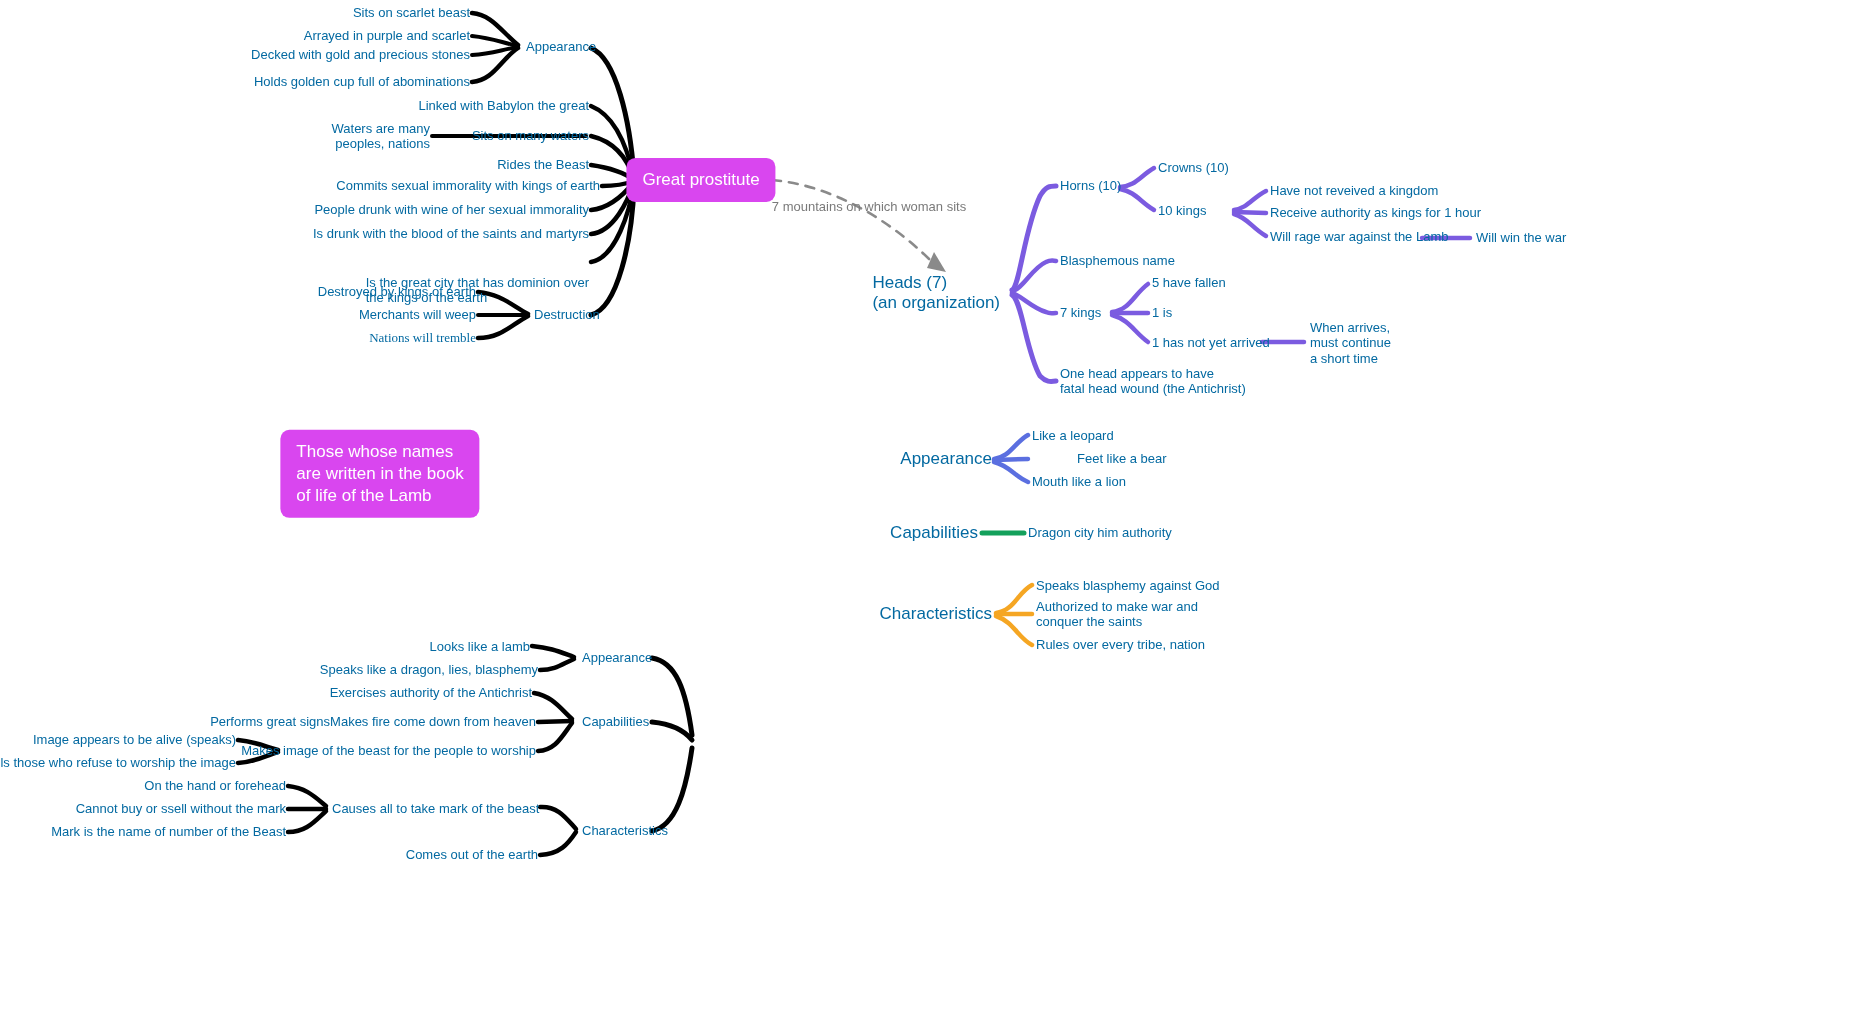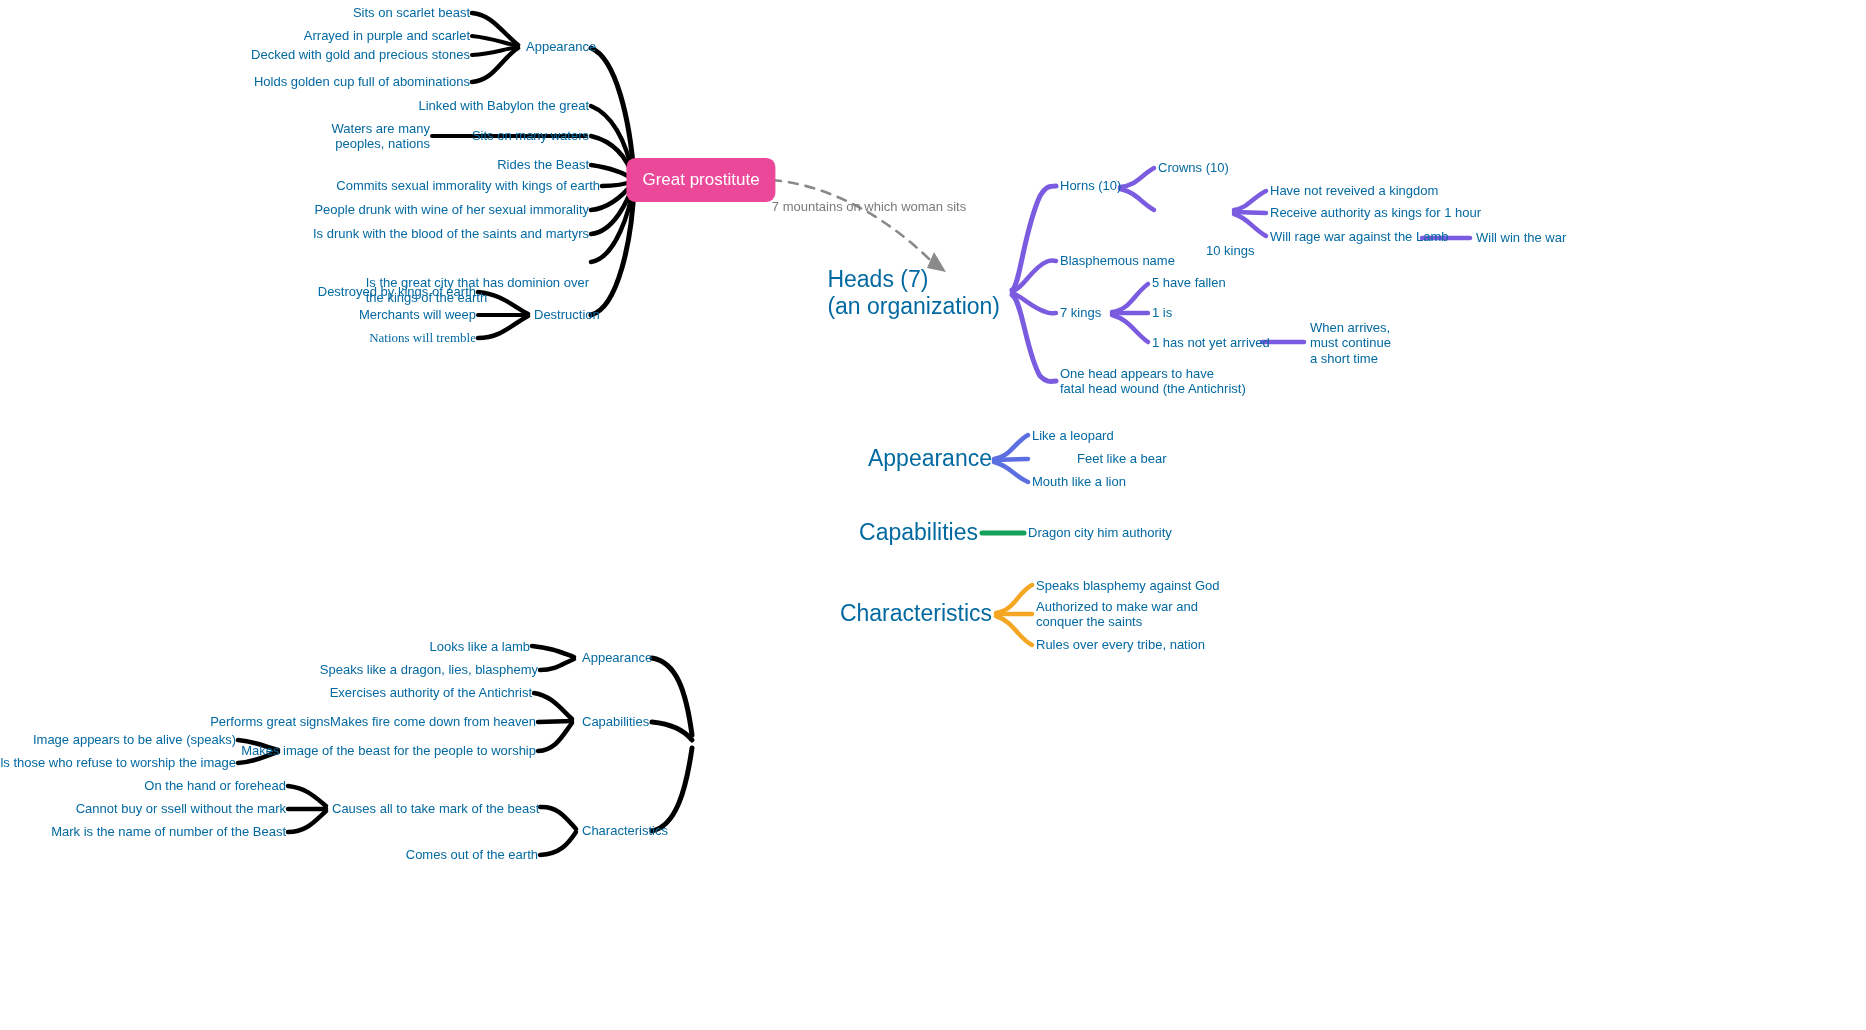--- a/index.html
+++ b/index.html
@@ -9,23 +9,23 @@
     color:#111111;
   }
   #canvas{position:absolute;inset:0;width:1866px;height:1030px;}
   svg.wires{position:absolute;left:0;top:0;width:1866px;height:1030px;pointer-events:none;}
   .lbl{
     position:absolute;white-space:pre;line-height:1.18;
     font-size:13px;color:#0369a1;
   }
   .lbl.r{transform:translate(-100%,-50%);text-align:right;}
   .lbl.l{transform:translate(0,-50%);text-align:left;}
-  .big{font-size:23px;}
+  .big{font-size:17px;}
   .node{
-    position:absolute;background:#ec4899;color:#ffffff;border-radius:9px;
+    position:absolute;background:#d946ef;color:#ffffff;border-radius:9px;
     padding:11px 16px;font-size:17px;line-height:1.3;white-space:pre-line;
     transform:translate(-50%,-50%);text-align:center;
   }
   .node.left{text-align:left;}
   .edgelabel{
     position:absolute;font-size:13px;color:#7a7a7a;white-space:pre;
     transform:translate(-50%,-50%);
   }
 </style>
 </head>
@@ -150,21 +150,21 @@
   <div class="lbl r big" style="left:1000px;top:293px;text-align:left;transform:translate(-100%,-50%);white-space:pre-line;">Heads (7)
 (an organization)</div>
 
   <div class="lbl l" style="left:1060px;top:186px;">Horns (10)</div>
   <div class="lbl l" style="left:1060px;top:261px;">Blasphemous name</div>
   <div class="lbl l" style="left:1060px;top:313px;">7 kings</div>
   <div class="lbl l" style="left:1060px;top:381px;white-space:pre-line;">One head appears to have
 fatal head wound (the Antichrist)</div>
 
   <div class="lbl l" style="left:1158px;top:168px;">Crowns (10)</div>
-  <div class="lbl l" style="left:1206px;top:211px;margin-top:40px;">10 kings</div>
+  <div class="lbl l" style="left:1158px;top:211px;">10 kings</div>
 
   <div class="lbl l" style="left:1270px;top:191px;">Have not reveived a kingdom</div>
   <div class="lbl l" style="left:1270px;top:213px;">Receive authority as kings for 1 hour</div>
   <div class="lbl l" style="left:1270px;top:237px;">Will rage war against the Lamb</div>
   <div class="lbl l" style="left:1476px;top:238px;">Will win the war</div>
 
   <div class="lbl l" style="left:1152px;top:283px;">5 have fallen</div>
   <div class="lbl l" style="left:1152px;top:313px;">1 is</div>
   <div class="lbl l" style="left:1152px;top:343px;">1 has not yet arrived</div>
   <div class="lbl l" style="left:1310px;top:343px;white-space:pre-line;">When arrives,
@@ -178,20 +178,23 @@
 
   <div class="lbl r big" style="left:978px;top:533px;">Capabilities</div>
   <div class="lbl l" style="left:1028px;top:533px;">Dragon city him authority</div>
 
   <div class="lbl r big" style="left:992px;top:614px;">Characteristics</div>
   <div class="lbl l" style="left:1036px;top:586px;">Speaks blasphemy against God</div>
   <div class="lbl l" style="left:1036px;top:614px;white-space:pre-line;">Authorized to make war and
 conquer the saints</div>
   <div class="lbl l" style="left:1036px;top:645px;">Rules over every tribe, nation</div>
 
+  <div class="node left" style="left:380px;top:474px;">Those whose names
+are written in the book
+of life of the Lamb</div>
 
 
   <div class="lbl r" style="left:530px;top:647px;">Looks like a lamb</div>
   <div class="lbl r" style="left:538px;top:670px;">Speaks like a dragon, lies, blasphemy</div>
   <div class="lbl l" style="left:582px;top:658px;">Appearance</div>
 
   <div class="lbl r" style="left:532px;top:693px;">Exercises authority of the Antichrist</div>
   <div class="lbl r" style="left:536px;top:722px;">Performs great signsMakes fire come down from heaven</div>
   <div class="lbl r" style="left:536px;top:751px;">Makes image of the beast for the people to worship</div>
   <div class="lbl l" style="left:582px;top:722px;">Capabilities</div>

